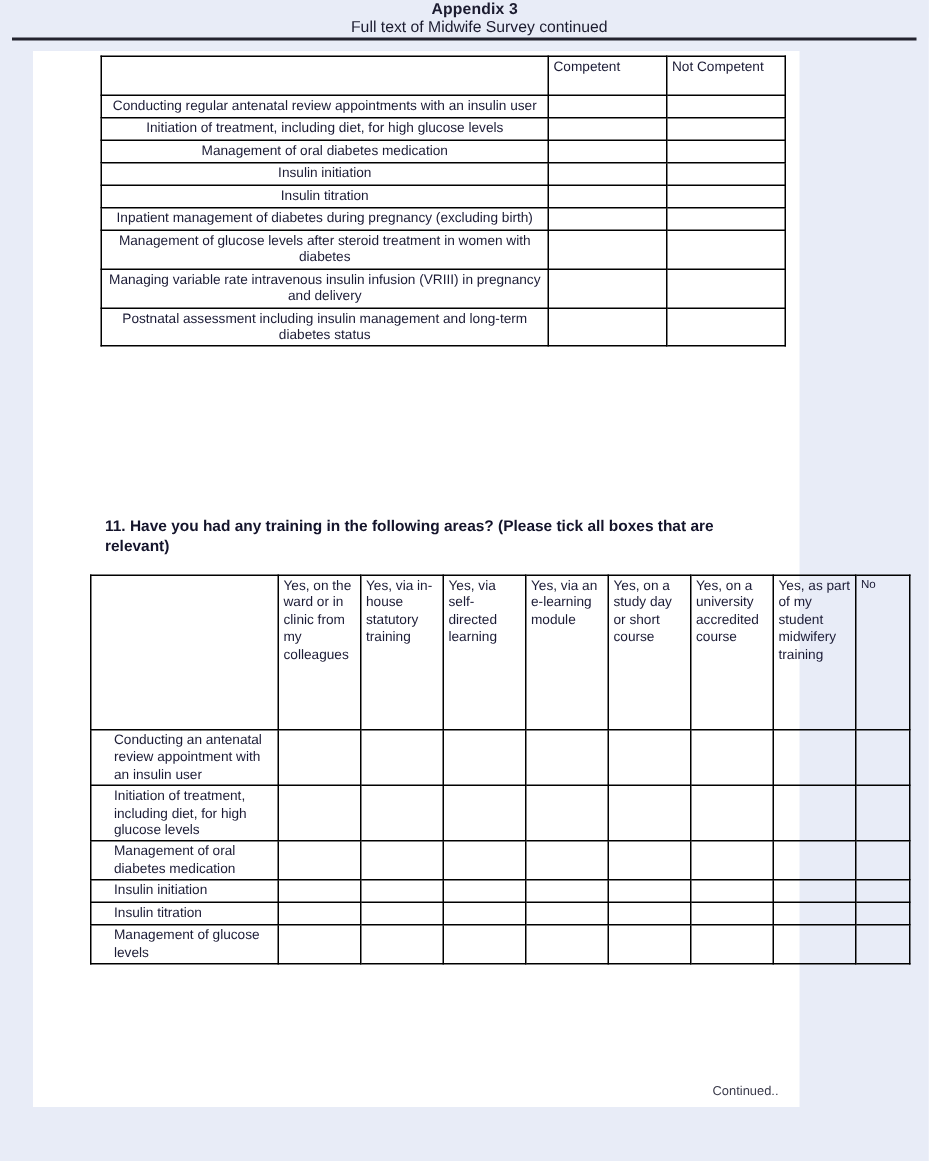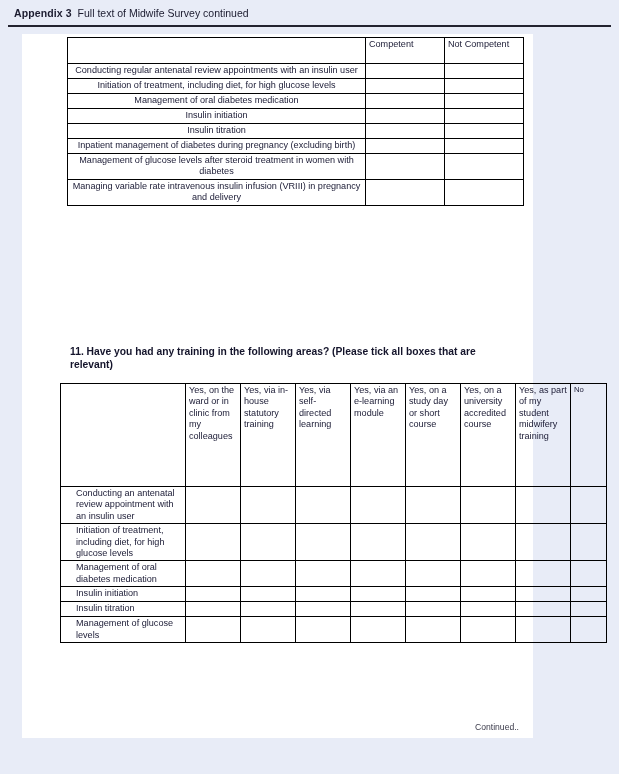--- a/index.html
+++ b/index.html
@@ -27,20 +27,21 @@
     position: absolute;
     left: 0;
     top: 0;
     width: 619px;
     height: 25px;
     background: #e8ecf7;
     display: flex;
     align-items: center;
     box-sizing: border-box;
     padding-left: 14px;
+    flex-direction: column;
   }
   .runhead-label {
     font-size: 10.5px;
     font-weight: bold;
     color: #1b1b2f;
     letter-spacing: 0.1px;
   }
   .runhead-title {
     font-size: 10.5px;
     font-weight: normal;
@@ -194,20 +195,25 @@
             <td class="c1"></td>
             <td class="c2"></td>
           </tr>
           <tr>
             <td class="lbl">Management of glucose levels after steroid treatment in women with diabetes</td>
             <td class="c1"></td>
             <td class="c2"></td>
           </tr>
           <tr>
             <td class="lbl">Managing variable rate intravenous insulin infusion (VRIII) in pregnancy and delivery</td>
+            <td class="c1"></td>
+            <td class="c2"></td>
+          </tr>
+          <tr>
+            <td class="lbl">Postnatal assessment including insulin management and long-term diabetes status</td>
             <td class="c1"></td>
             <td class="c2"></td>
           </tr>
         </tbody>
       </table>
     </div>
 
     <div class="q11">11. Have you had any training in the following areas? (Please tick all boxes that are relevant)</div>
 
     <div class="t2-wrap">

